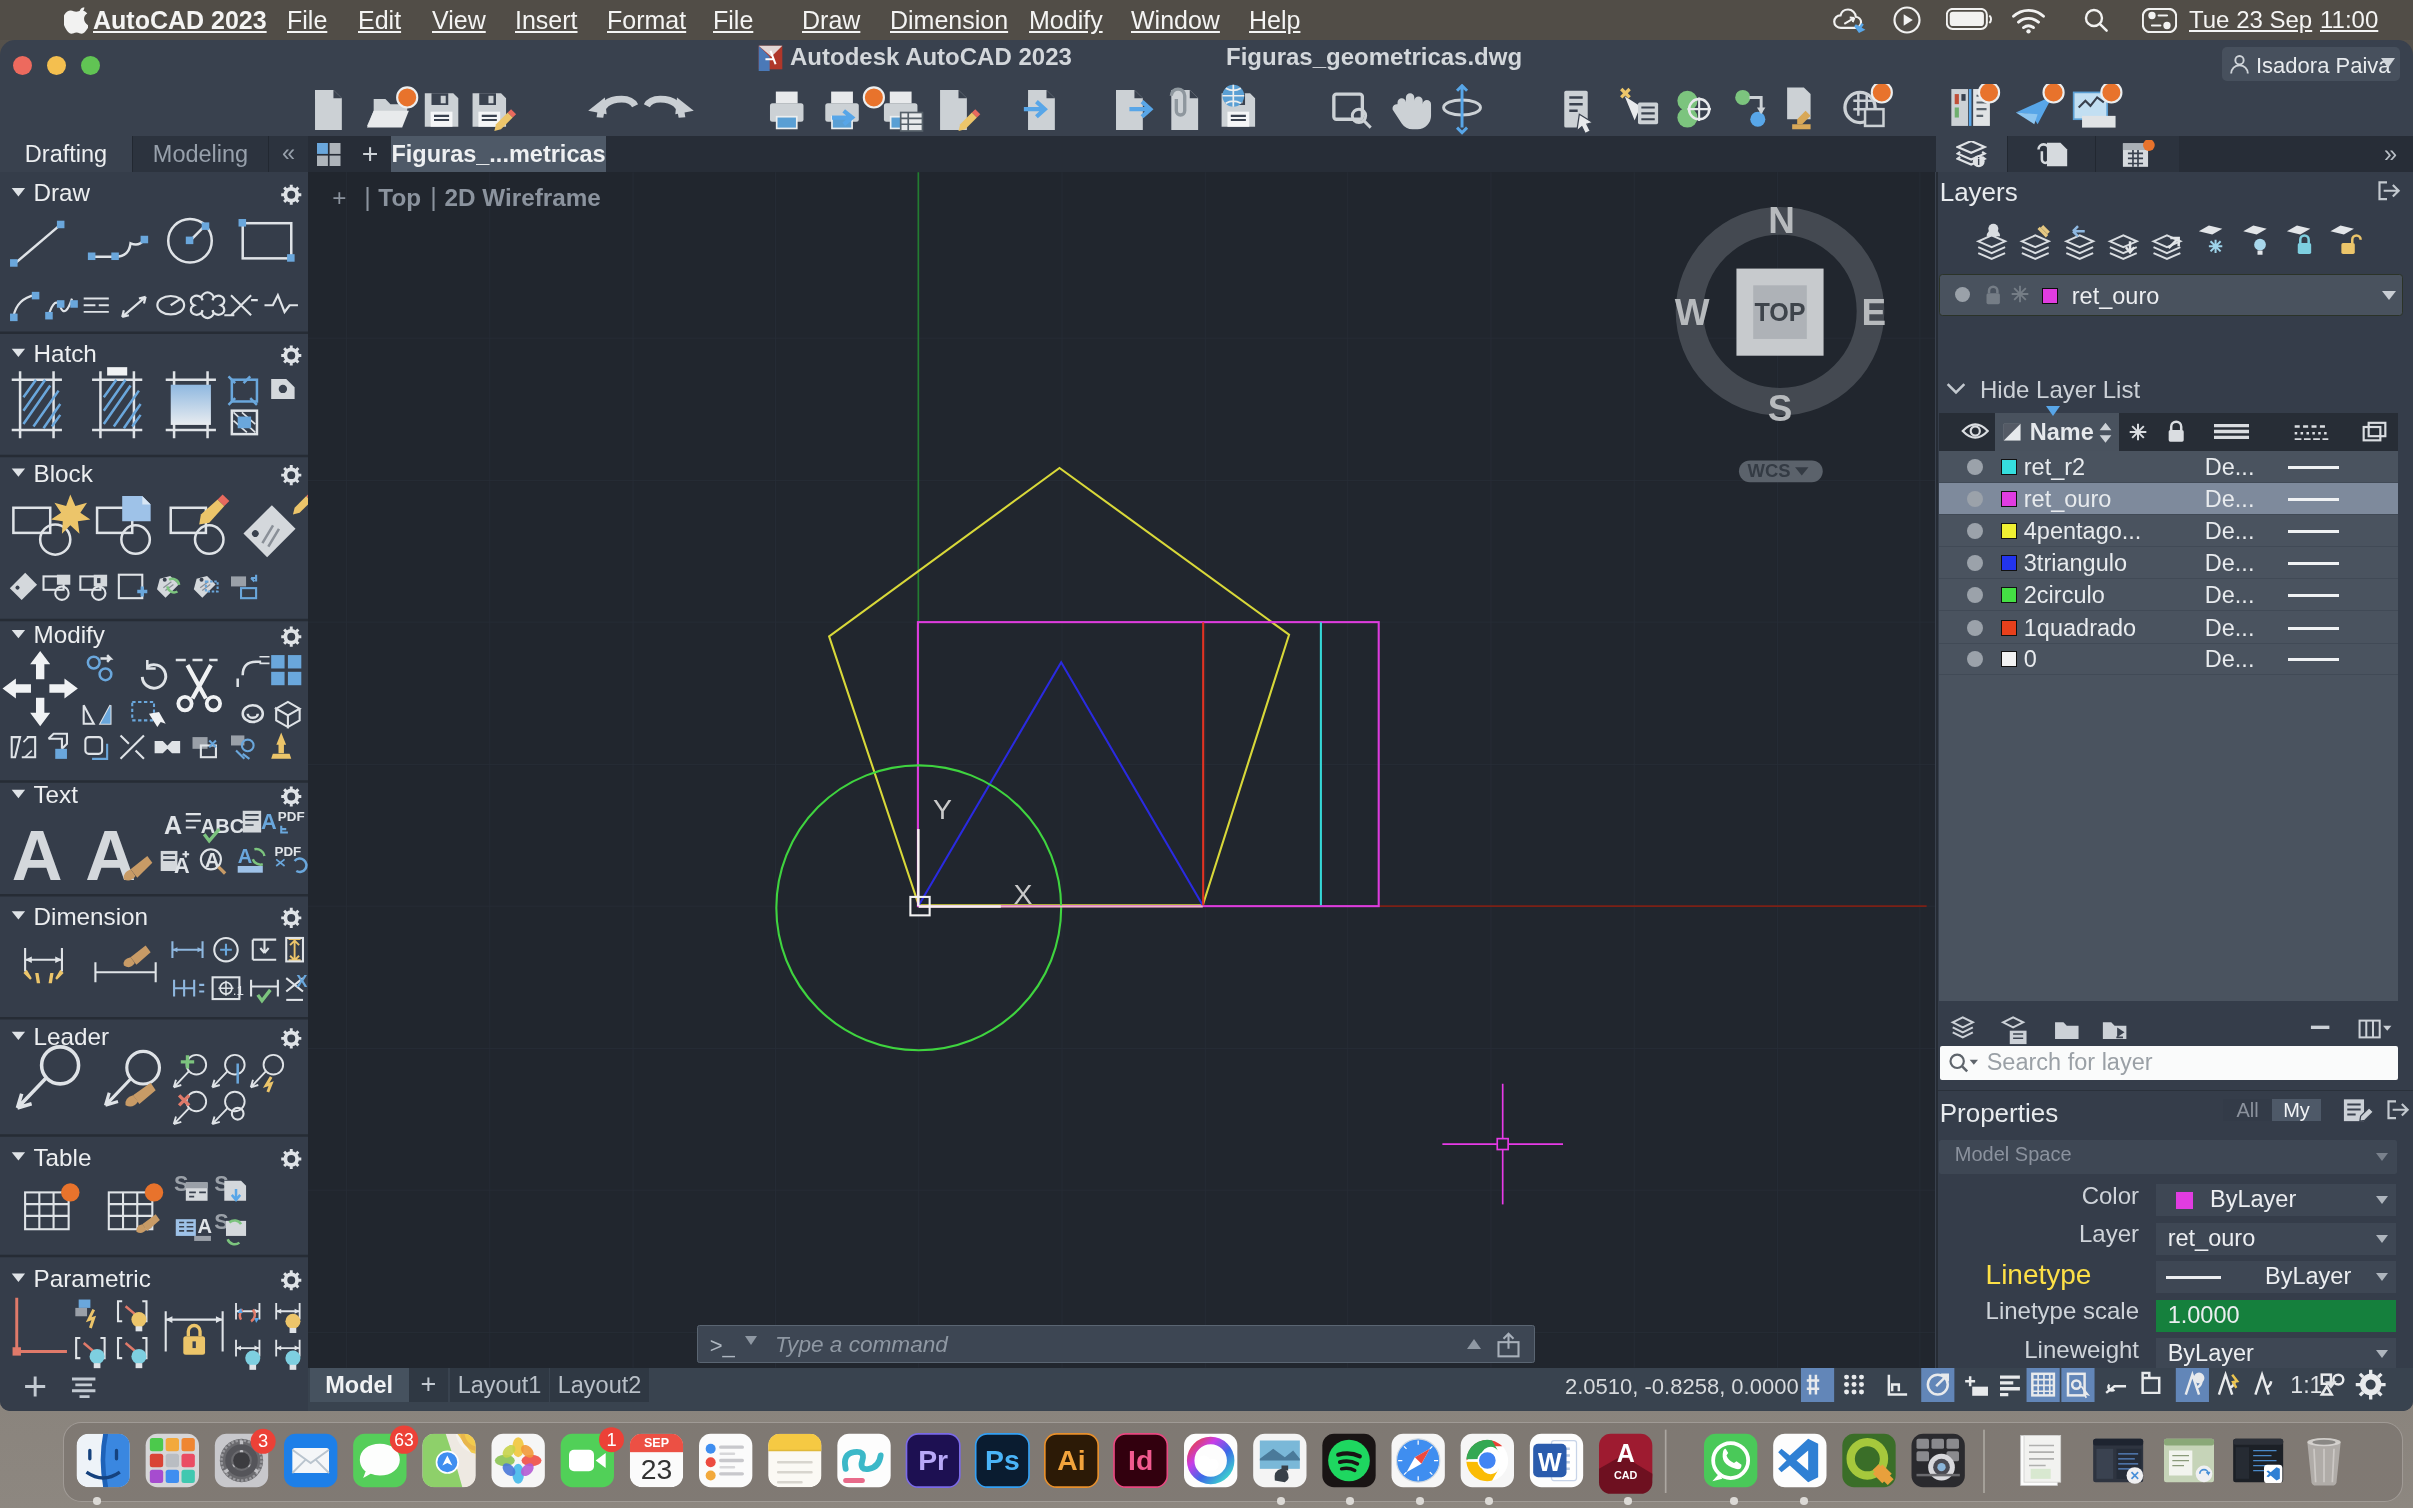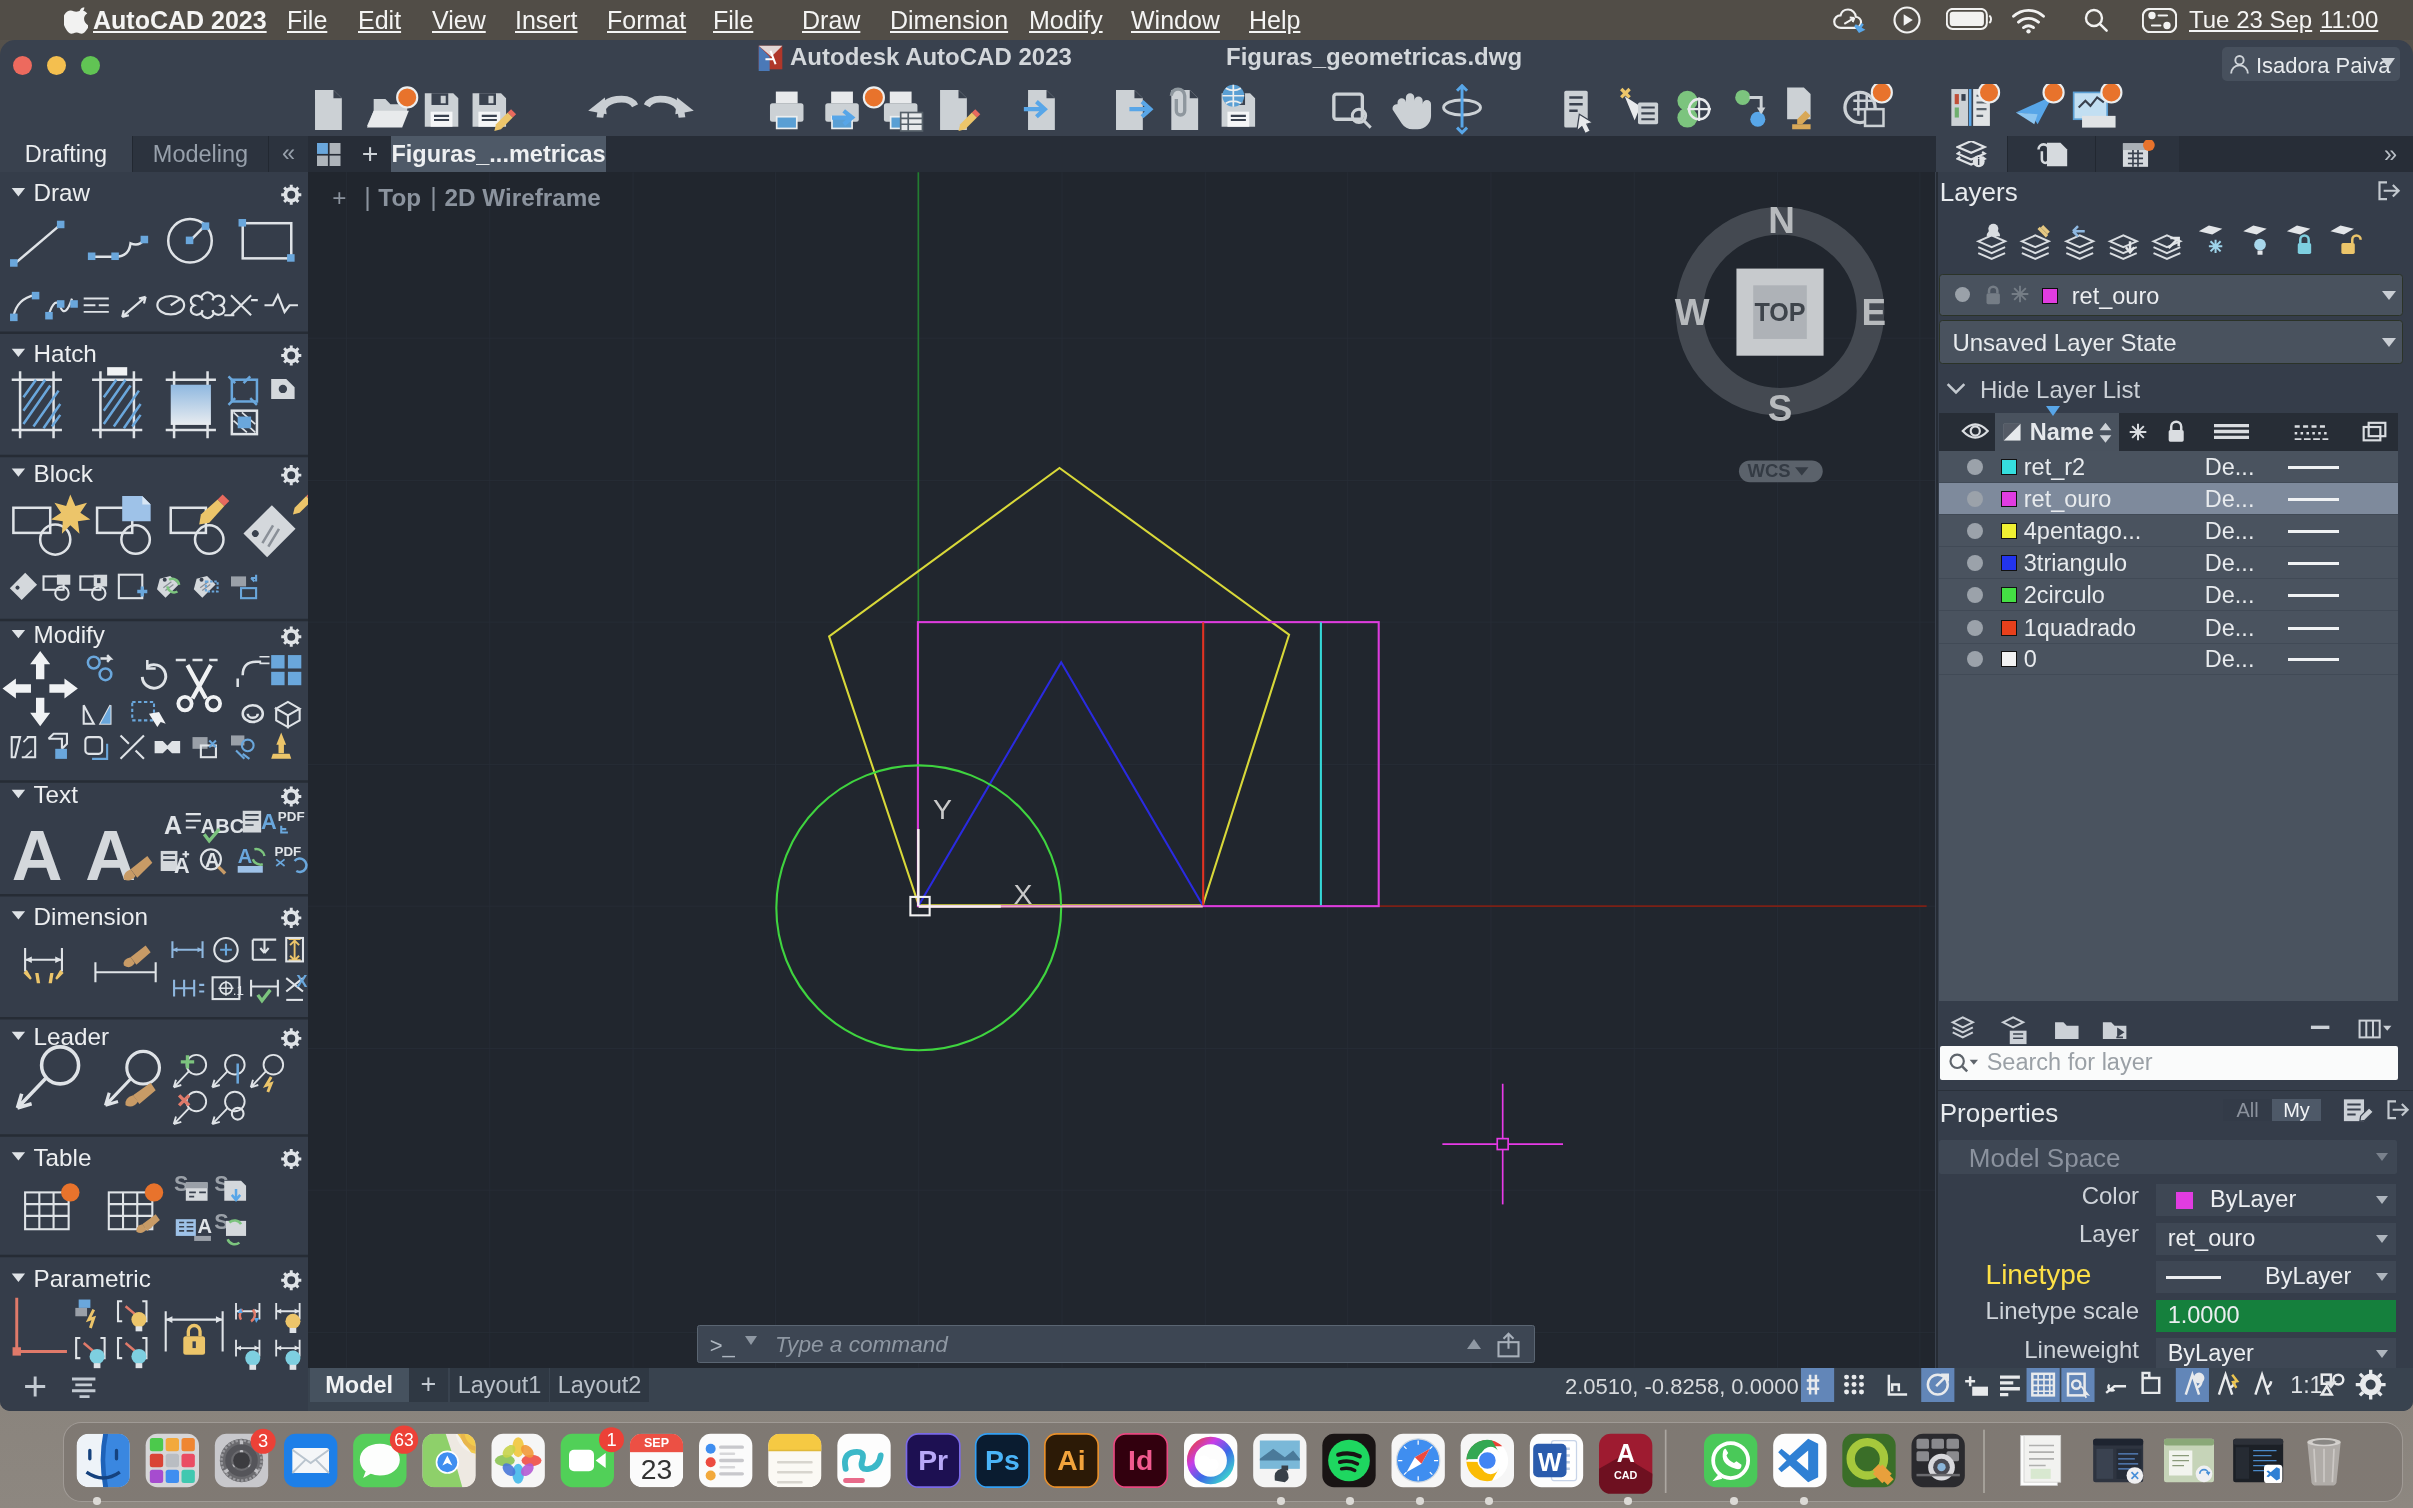--- a/index.html
+++ b/index.html
@@ -895,24 +895,20 @@
         <svg class="abs" style="left:70px;top:9.2px" width="20" height="20" viewBox="0 0 24 24">
             <g stroke="#757d86" stroke-width="2.2">
               <path d="M2 12 h20 M12 2 v20 M5 5 l14 14 M5 19 L19 5"></path>
             </g>
           </svg>
         <div class="abs" style="left:102px;top:12.6px;width:16px;height:16px;background:#e13ce1;border:0.8px solid #0c0c0c"></div>
         <div class="abs" style="left:132px;top:7.5px;font-size:23.5px;color:#eceef1">ret_ouro</div>
         <div class="abs" style="left:442px;top:16px;width:0;height:0;border-left:7.5px solid transparent;border-right:7.5px solid transparent;border-top:9.2px solid #c9ced4"></div>
       </div>
 
-      <div class="abs" style="left:0.8px;top:148px;width:464px;height:44px;background:#49525e;border:1.7px solid #2b3328;border-radius:3.4px">
-        <div class="abs" style="left:12.6px;top:7.5px;font-size:24px;color:#e8ebee">Unsaved Layer State</div>
-        <div class="abs" style="left:442px;top:17px;width:0;height:0;border-left:7.5px solid transparent;border-right:7.5px solid transparent;border-top:9.2px solid #c9ced4"></div>
-      </div>
 
       <svg class="abs" style="left:6.7px;top:207px" width="22" height="18.4" viewBox="0 0 26 22">
           <path d="M3 6 l10 10 10 -10" fill="none" stroke="#c3c9cf" stroke-width="3"></path>
         </svg>
       <div class="abs" style="left:42px;top:204px;font-size:24px;color:#ccd1d7">Hide Layer List</div>
 
       <div class="abs" style="left:0.8px;top:241px;width:459px;height:588px;background:#4a535f">
         <div class="abs" style="left:0;top:0;width:459px;height:38px;background:#272d36">
           <svg class="abs" style="left:22px;top:8.4px" width="28.5" height="20" viewBox="0 0 34 24">
               <path d="M2 12 q15 -16 30 0 q-15 16 -30 0 z" fill="none" stroke="#dadde1" stroke-width="2.6"></path>
@@ -1040,21 +1036,21 @@
         <div class="abs" style="left:334px;top:8.4px;width:49px;height:22px;background:#4e5968;color:#f2f4f6;font-size:20px;text-align:center;line-height:22px">My</div>
         <svg class="abs" style="left:404px;top:5px" width="34" height="28.5" viewBox="0 0 40 34">
             <rect x="2" y="4" width="24" height="26" fill="#ccd1d7"></rect>
             <path d="M6 10 h16 m-16 6 h16 m-16 6 h10" stroke="#39414e" stroke-width="2.4"></path>
             <path d="M22 24 l10 -10 5 5 -10 10 -6 1 z" fill="#ccd1d7" stroke="#39414e" stroke-width="1.5"></path>
           </svg>
         <svg class="abs" style="left:448px;top:6.7px" width="25" height="23.5" viewBox="0 0 30 28">
             <path d="M12 4 h-9 v20 h9 M8 14 h18 m-7 -7 l7 7 -7 7" fill="none" stroke="#c3c9cf" stroke-width="2.6"></path>
           </svg>
         <div class="abs" style="left:0.8px;top:49px;width:458px;height:34px;background:#3e4754;border-radius:2.5px">
-          <div class="abs" style="left:30px;top:3.4px;font-size:26px;color:#8b929e">Model Space</div>
+          <div class="abs" style="left:16px;top:3.4px;font-size:20px;color:#8b929e">Model Space</div>
           <div class="abs" style="left:437px;top:12.6px;width:0;height:0;border-left:6.7px solid transparent;border-right:6.7px solid transparent;border-top:8.4px solid #79818c"></div>
         </div>
         <div class="abs" style="left:0;top:91px;width:201px;text-align:right;font-size:24px;color:#ced3d9">Color</div>
         <div class="abs" style="left:218px;top:93px;width:240px;height:32px;background:#3e4754">
           <div class="abs" style="left:20px;top:7.5px;width:17px;height:17px;background:#e13ce1"></div>
           <div class="abs" style="left:54px;top:1.7px;font-size:23.5px;color:#eceef1">ByLayer</div>
           <div class="abs" style="left:220px;top:11.7px;width:0;height:0;border-left:6.7px solid transparent;border-right:6.7px solid transparent;border-top:8.4px solid #aeb5bd"></div>
         </div>
         <div class="abs" style="left:0;top:129px;width:201px;text-align:right;font-size:24px;color:#ced3d9">Layer</div>
         <div class="abs" style="left:218px;top:132px;width:240px;height:32px;background:#3e4754">

